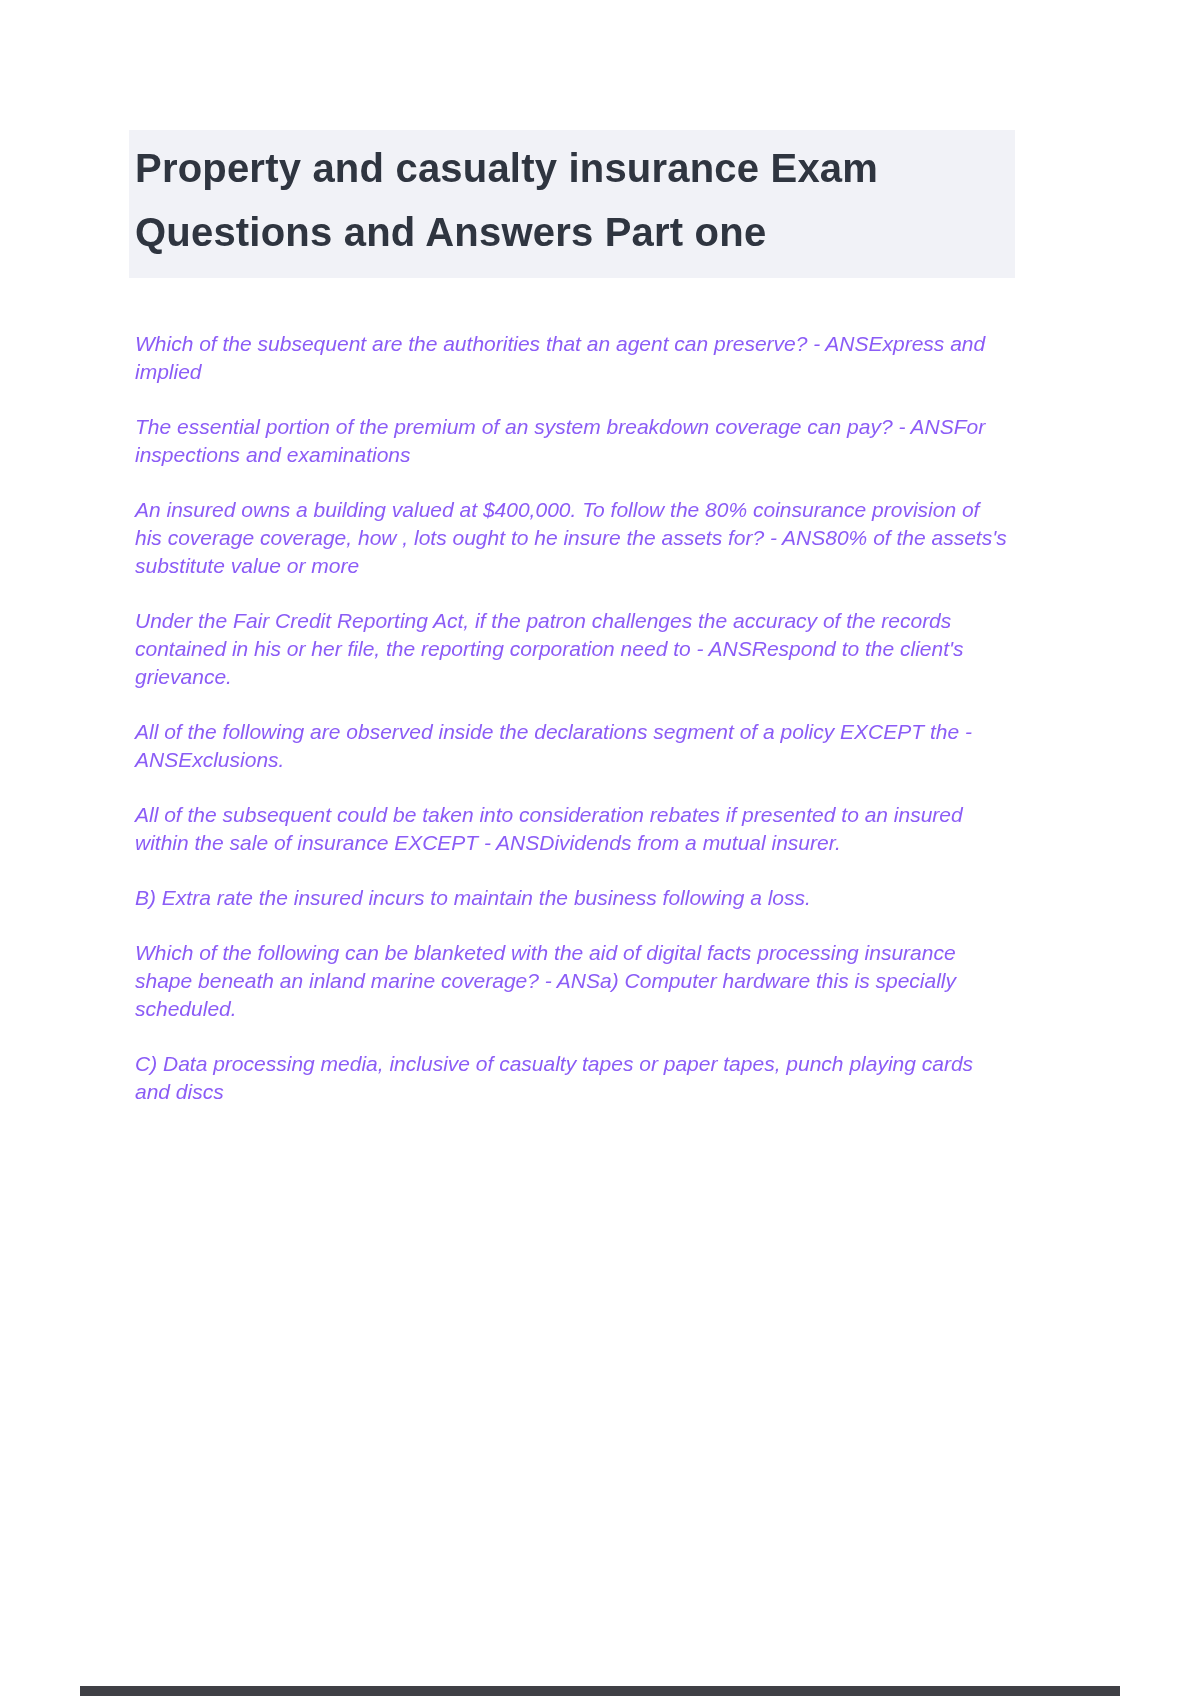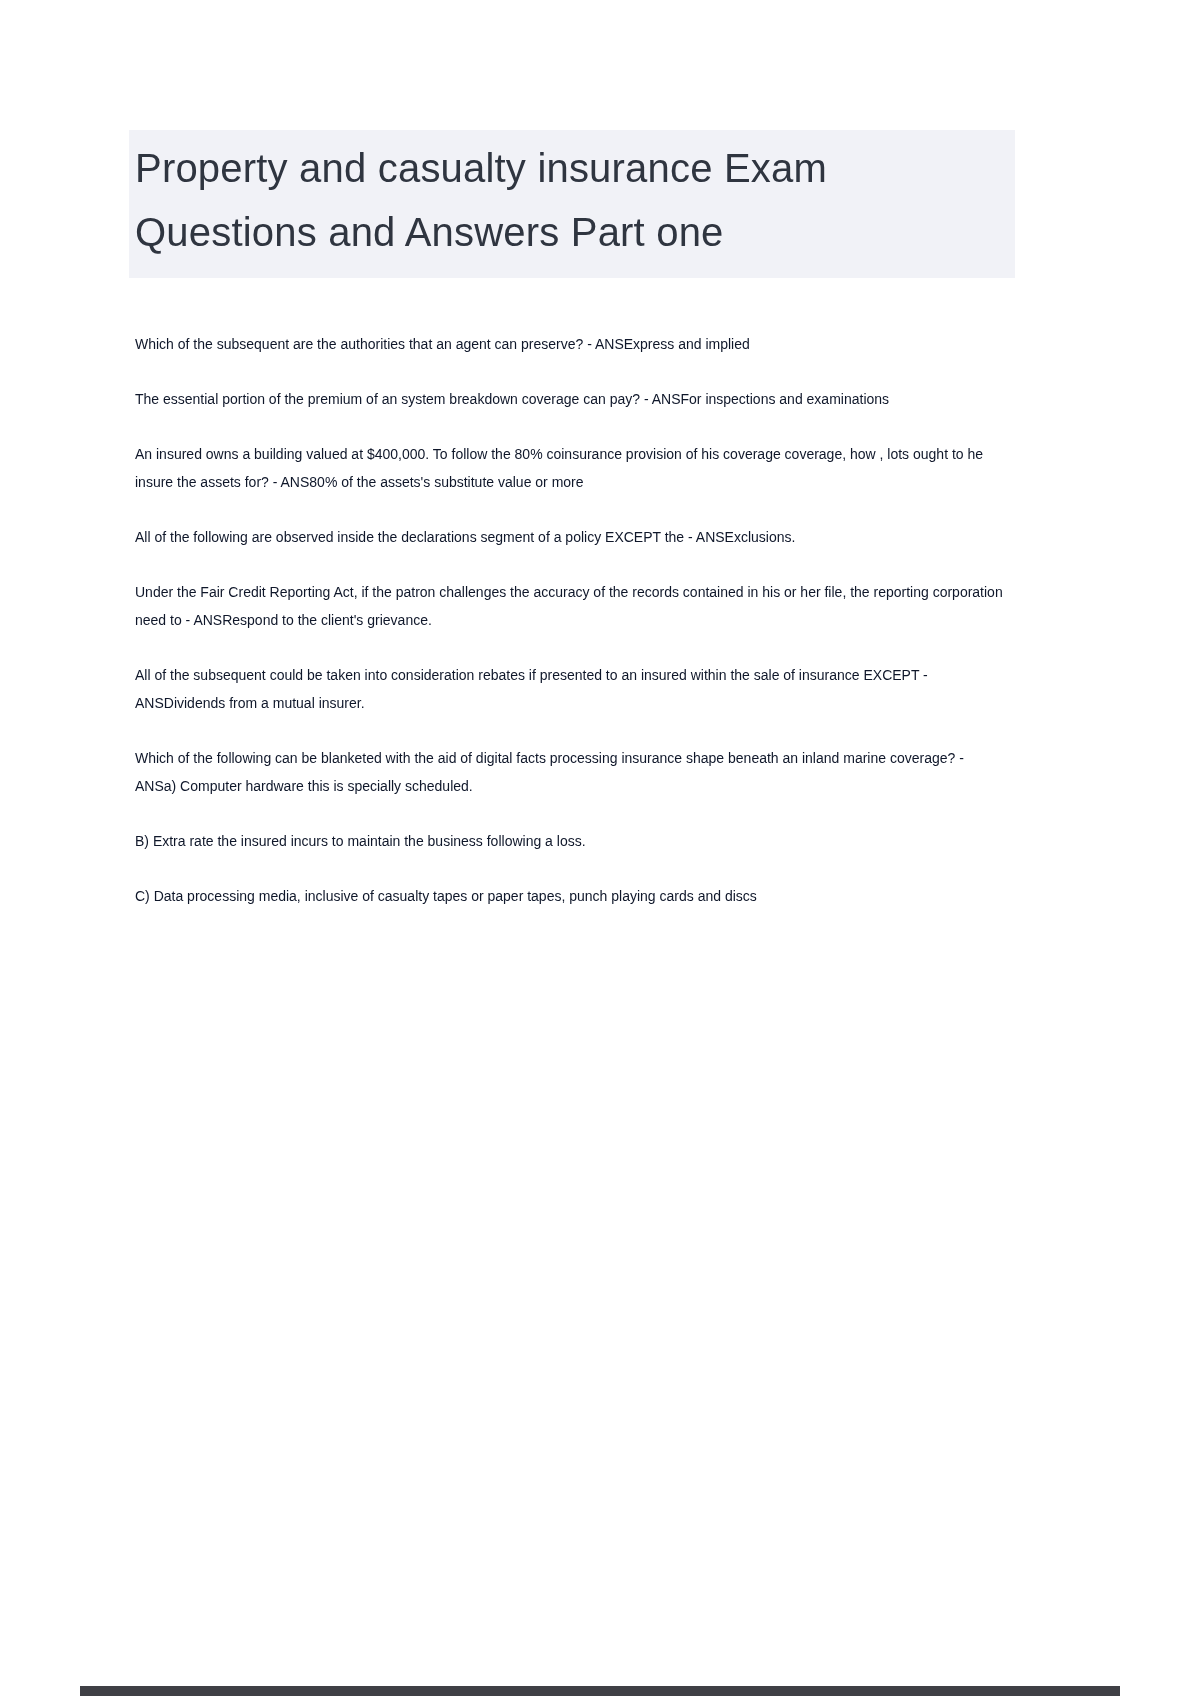--- a/index.html
+++ b/index.html
@@ -23,33 +23,34 @@
   }
   .title-block {
     background: #f1f2f7;
     margin-left: -6px;
     padding: 6px 8px 14px 6px;
     width: 872px;
   }
   .title-line {
     display: block;
     font-size: 40px;
-    font-weight: 400;
+    font-weight: 700;
     color: #2f3540;
     line-height: 64px;
     letter-spacing: 0.2px;
   }
   .paragraphs {
     margin-top: 52px;
   }
   p.para {
-    font-size: 14px;
+    font-size: 21px;
     line-height: 28px;
-    color: #0f172a;
+    color: #8b5cf6;
     margin: 0 0 27px 0;
+    font-style: italic;
   }
   .bottom-bar {
     position: absolute;
     left: 80px;
     bottom: 4px;
     width: 1040px;
     height: 10px;
     background: #3f4045;
   }
 </style>
@@ -61,24 +62,24 @@
 
     <div class="title-block">
       <span class="title-line">Property and casualty insurance Exam</span>
       <span class="title-line">Questions and Answers Part one</span>
     </div>
 
     <div class="paragraphs">
       <p class="para">Which of the subsequent are the authorities that an agent can preserve? - ANSExpress and implied</p>
       <p class="para">The essential portion of the premium of an system breakdown coverage can pay? - ANSFor inspections and examinations</p>
       <p class="para">An insured owns a building valued at $400,000. To follow the 80% coinsurance provision of his coverage coverage, how , lots ought to he insure the assets for? - ANS80% of the assets's substitute value or more</p>
+      <p class="para">Under the Fair Credit Reporting Act, if the patron challenges the accuracy of the records contained in his or her file, the reporting corporation need to - ANSRespond to the client's grievance.</p>
       <p class="para">All of the following are observed inside the declarations segment of a policy EXCEPT the - ANSExclusions.</p>
-      <p class="para">Under the Fair Credit Reporting Act, if the patron challenges the accuracy of the records contained in his or her file, the reporting corporation need to - ANSRespond to the client's grievance.</p>
       <p class="para">All of the subsequent could be taken into consideration rebates if presented to an insured within the sale of insurance EXCEPT - ANSDividends from a mutual insurer.</p>
+      <p class="para">B) Extra rate the insured incurs to maintain the business following a loss.</p>
       <p class="para">Which of the following can be blanketed with the aid of digital facts processing insurance shape beneath an inland marine coverage? - ANSa) Computer hardware this is specially scheduled.</p>
-      <p class="para">B) Extra rate the insured incurs to maintain the business following a loss.</p>
       <p class="para">C) Data processing media, inclusive of casualty tapes or paper tapes, punch playing cards and discs</p>
     </div>
 
   </div>
 
   <div class="bottom-bar"></div>
 </div>
 
 </body></html>

